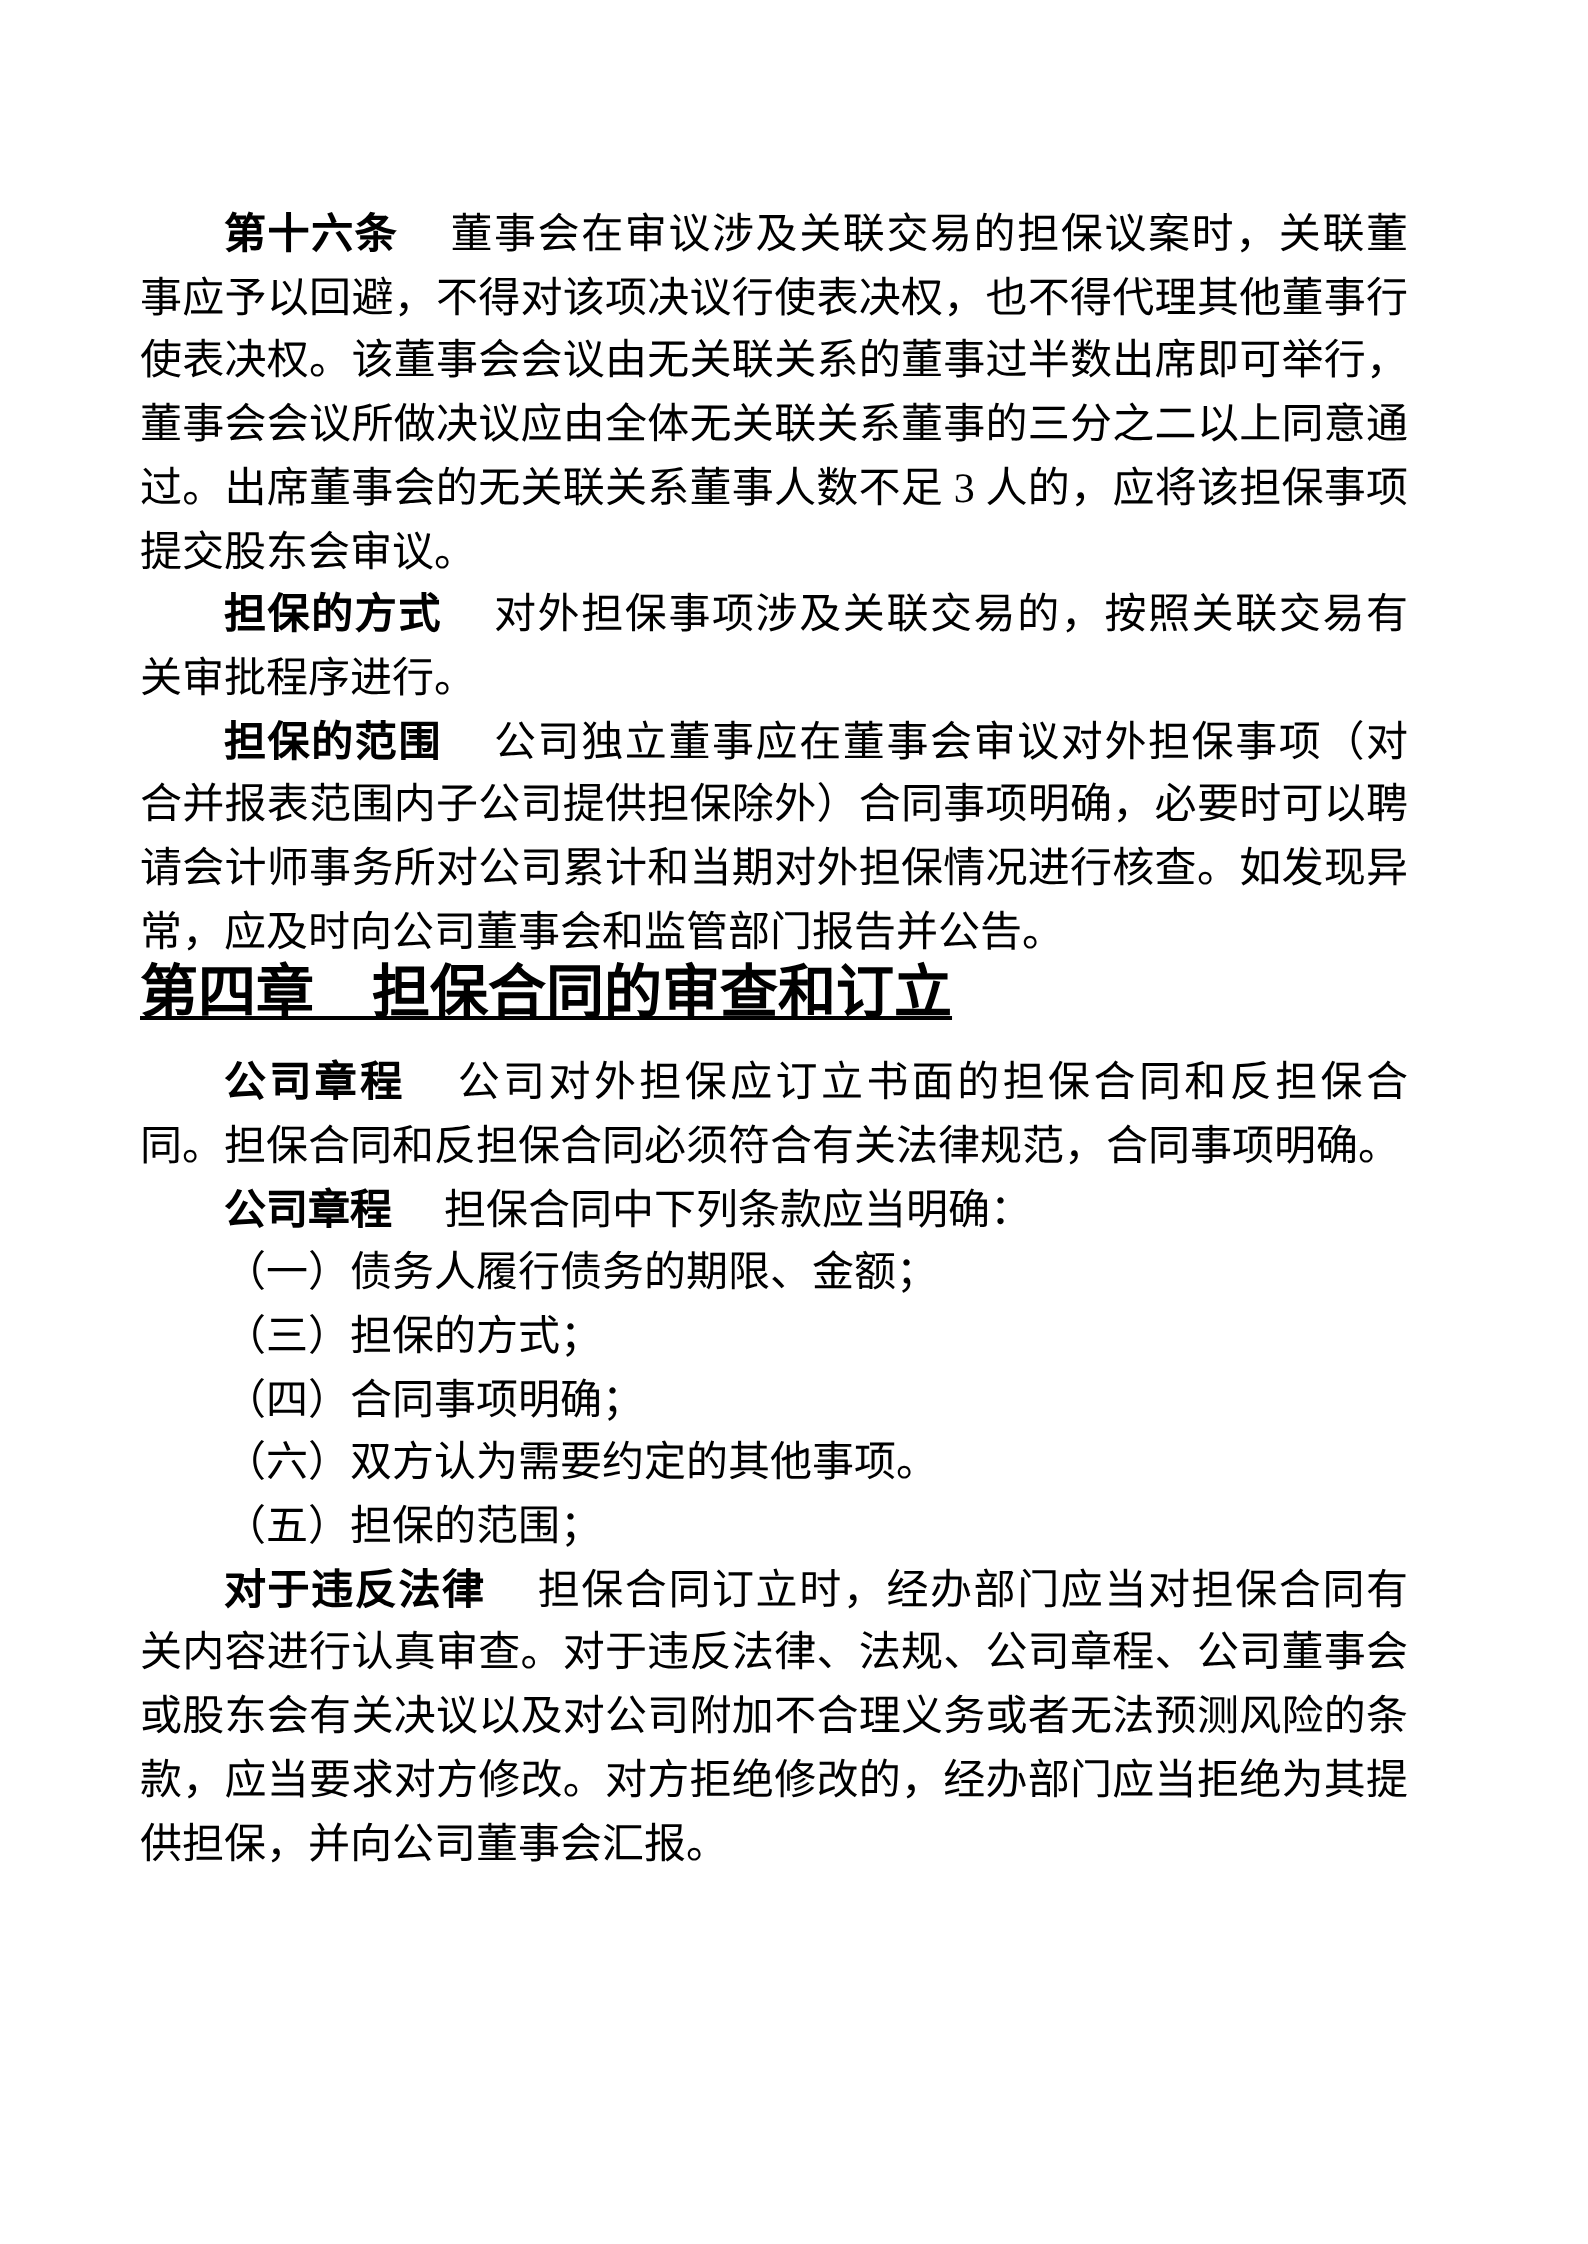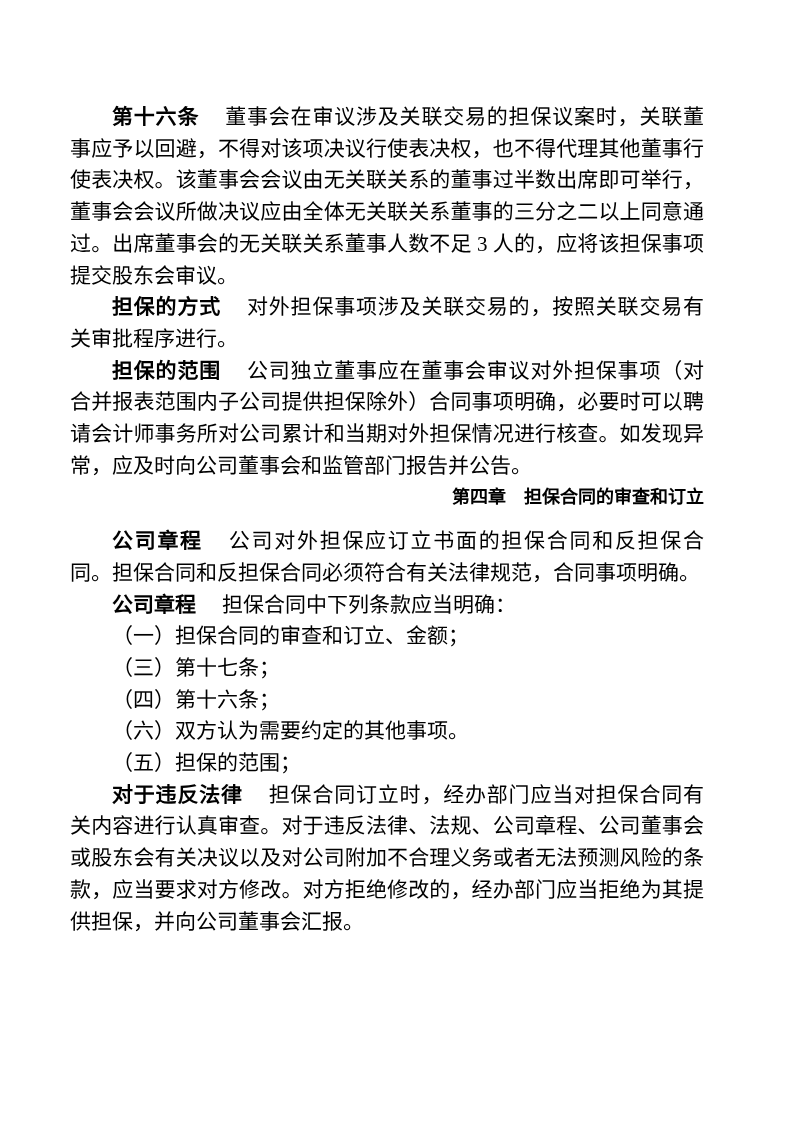--- a/index.html
+++ b/index.html
@@ -27,46 +27,47 @@
     padding: 0;
     text-indent: 42px;
   }
   .article-label {
     font-weight: bold;
     margin-right: 26px;
   }
   h2.chapter-heading {
     margin: 0 0 12px 0;
     padding: 0;
-    font-size: 18px;
+    font-size: 29px;
     font-weight: bold;
     line-height: 31.7px;
-    text-align: right;
+    text-align: left;
     text-indent: 0;
+    text-decoration: underline;
   }
 </style>
 </head>
 <body>
 
 <div class="page">
 
   <p class="para"><b class="article-label">第十六条</b><span>董事会在审议涉及关联交易的担保议案时，关联董事应予以回避，不得对该项决议行使表决权，也不得代理其他董事行使表决权。该董事会会议由无关联关系的董事过半数出席即可举行，董事会会议所做决议应由全体无关联关系董事的三分之二以上同意通过。出席董事会的无关联关系董事人数不足 3 人的，应将该担保事项提交股东会审议。</span></p>
 
 
   <p class="para"><b class="article-label">担保的方式</b><span>对外担保事项涉及关联交易的，按照关联交易有关审批程序进行。</span></p>
 
   <p class="para"><b class="article-label">担保的范围</b><span>公司独立董事应在董事会审议对外担保事项（对合并报表范围内子公司提供担保除外）合同事项明确，必要时可以聘请会计师事务所对公司累计和当期对外担保情况进行核查。如发现异常，应及时向公司董事会和监管部门报告并公告。</span></p>
 
   <h2 class="chapter-heading">第四章　担保合同的审查和订立</h2>
 
   <p class="para"><b class="article-label">公司章程</b><span>公司对外担保应订立书面的担保合同和反担保合同。担保合同和反担保合同必须符合有关法律规范，合同事项明确。</span></p>
 
   <p class="para"><b class="article-label">公司章程</b><span>担保合同中下列条款应当明确：</span></p>
 
-  <p class="para">（一）担保合同的审查和订立、金额；</p>
-  <p class="para">（三）第十七条；</p>
-  <p class="para">（四）第十六条；</p>
+  <p class="para">（一）债务人履行债务的期限、金额；</p>
+  <p class="para">（三）担保的方式；</p>
+  <p class="para">（四）合同事项明确；</p>
   <p class="para">（六）双方认为需要约定的其他事项。</p>
   <p class="para">（五）担保的范围；</p>
 
   <p class="para"><b class="article-label">对于违反法律</b><span>担保合同订立时，经办部门应当对担保合同有关内容进行认真审查。对于违反法律、法规、公司章程、公司董事会或股东会有关决议以及对公司附加不合理义务或者无法预测风险的条款，应当要求对方修改。对方拒绝修改的，经办部门应当拒绝为其提供担保，并向公司董事会汇报。</span></p>
 
 </div>
 
 </body></html>

